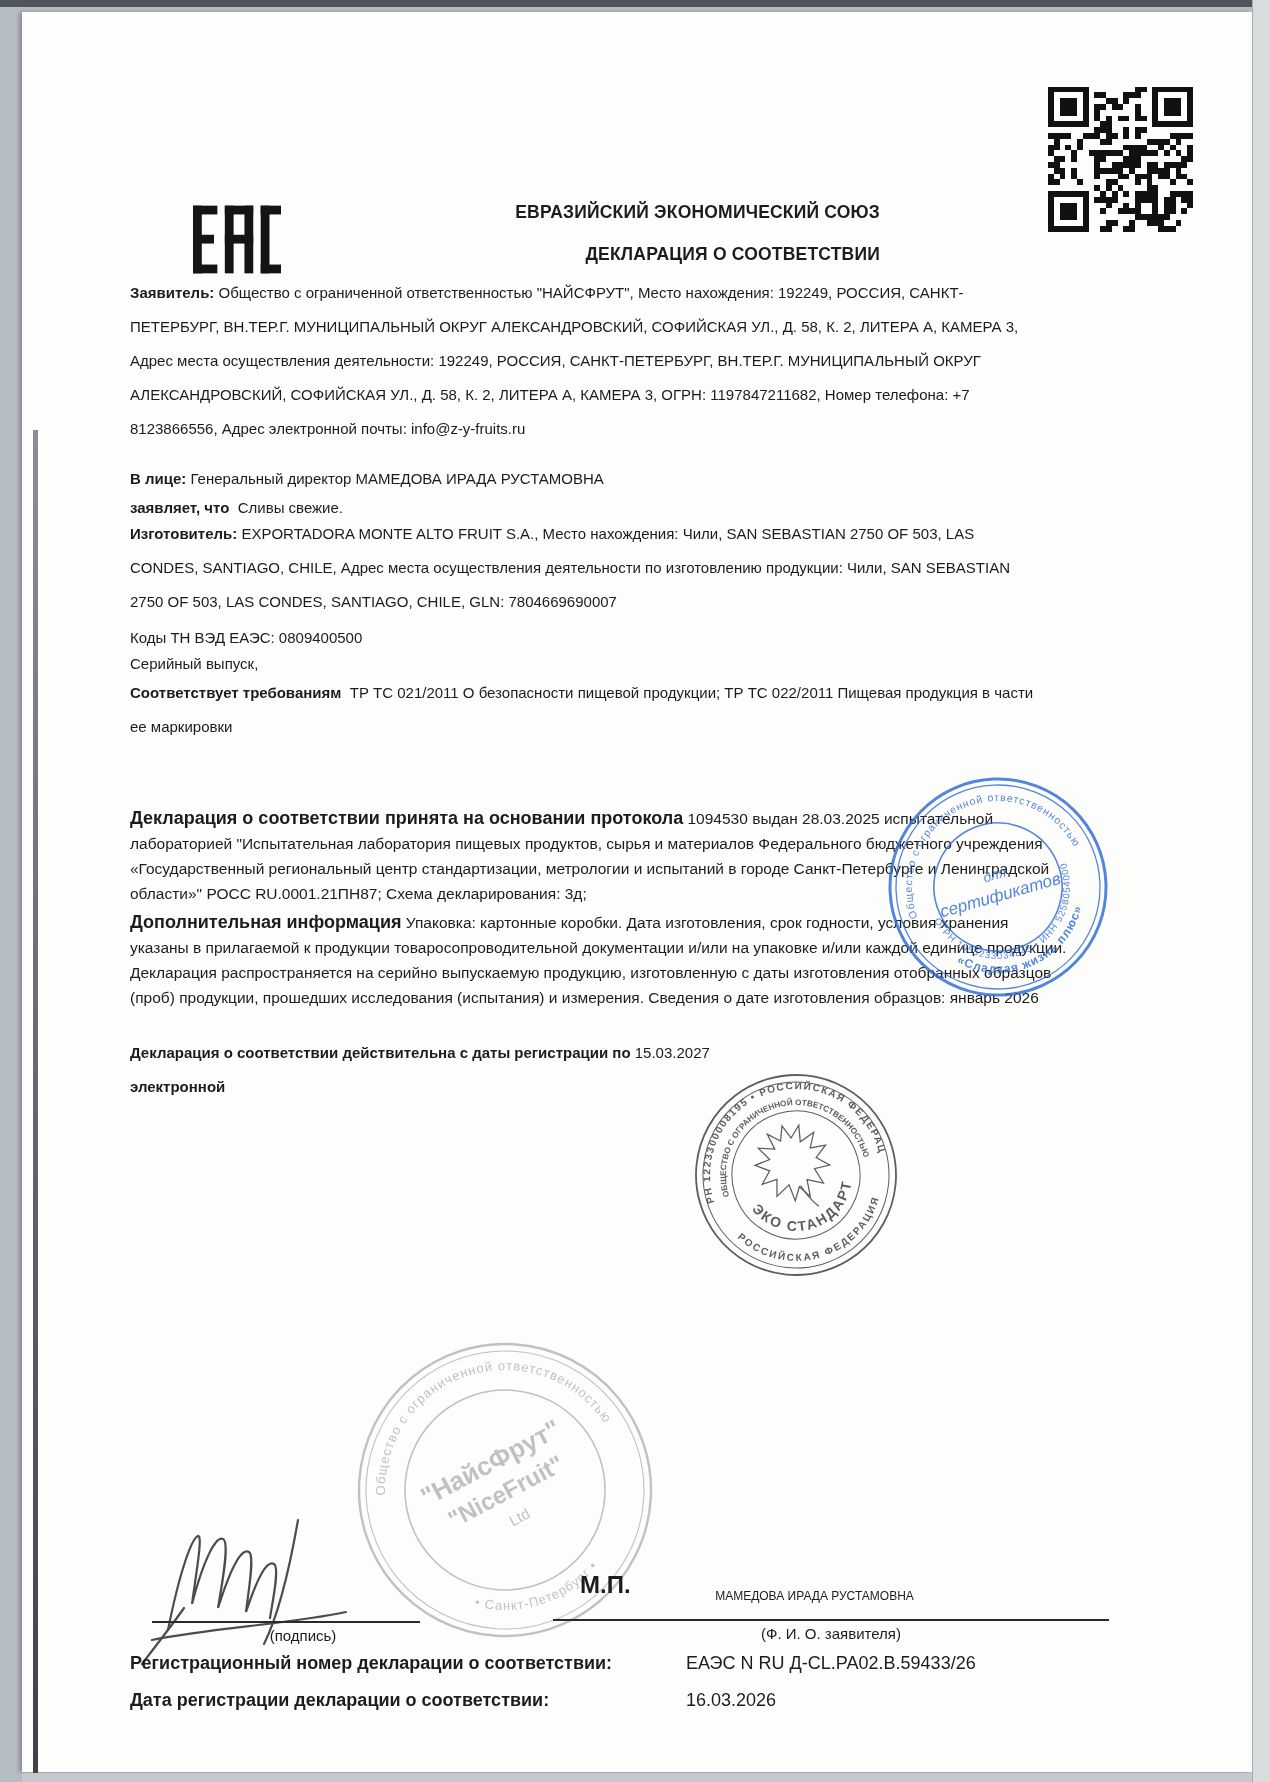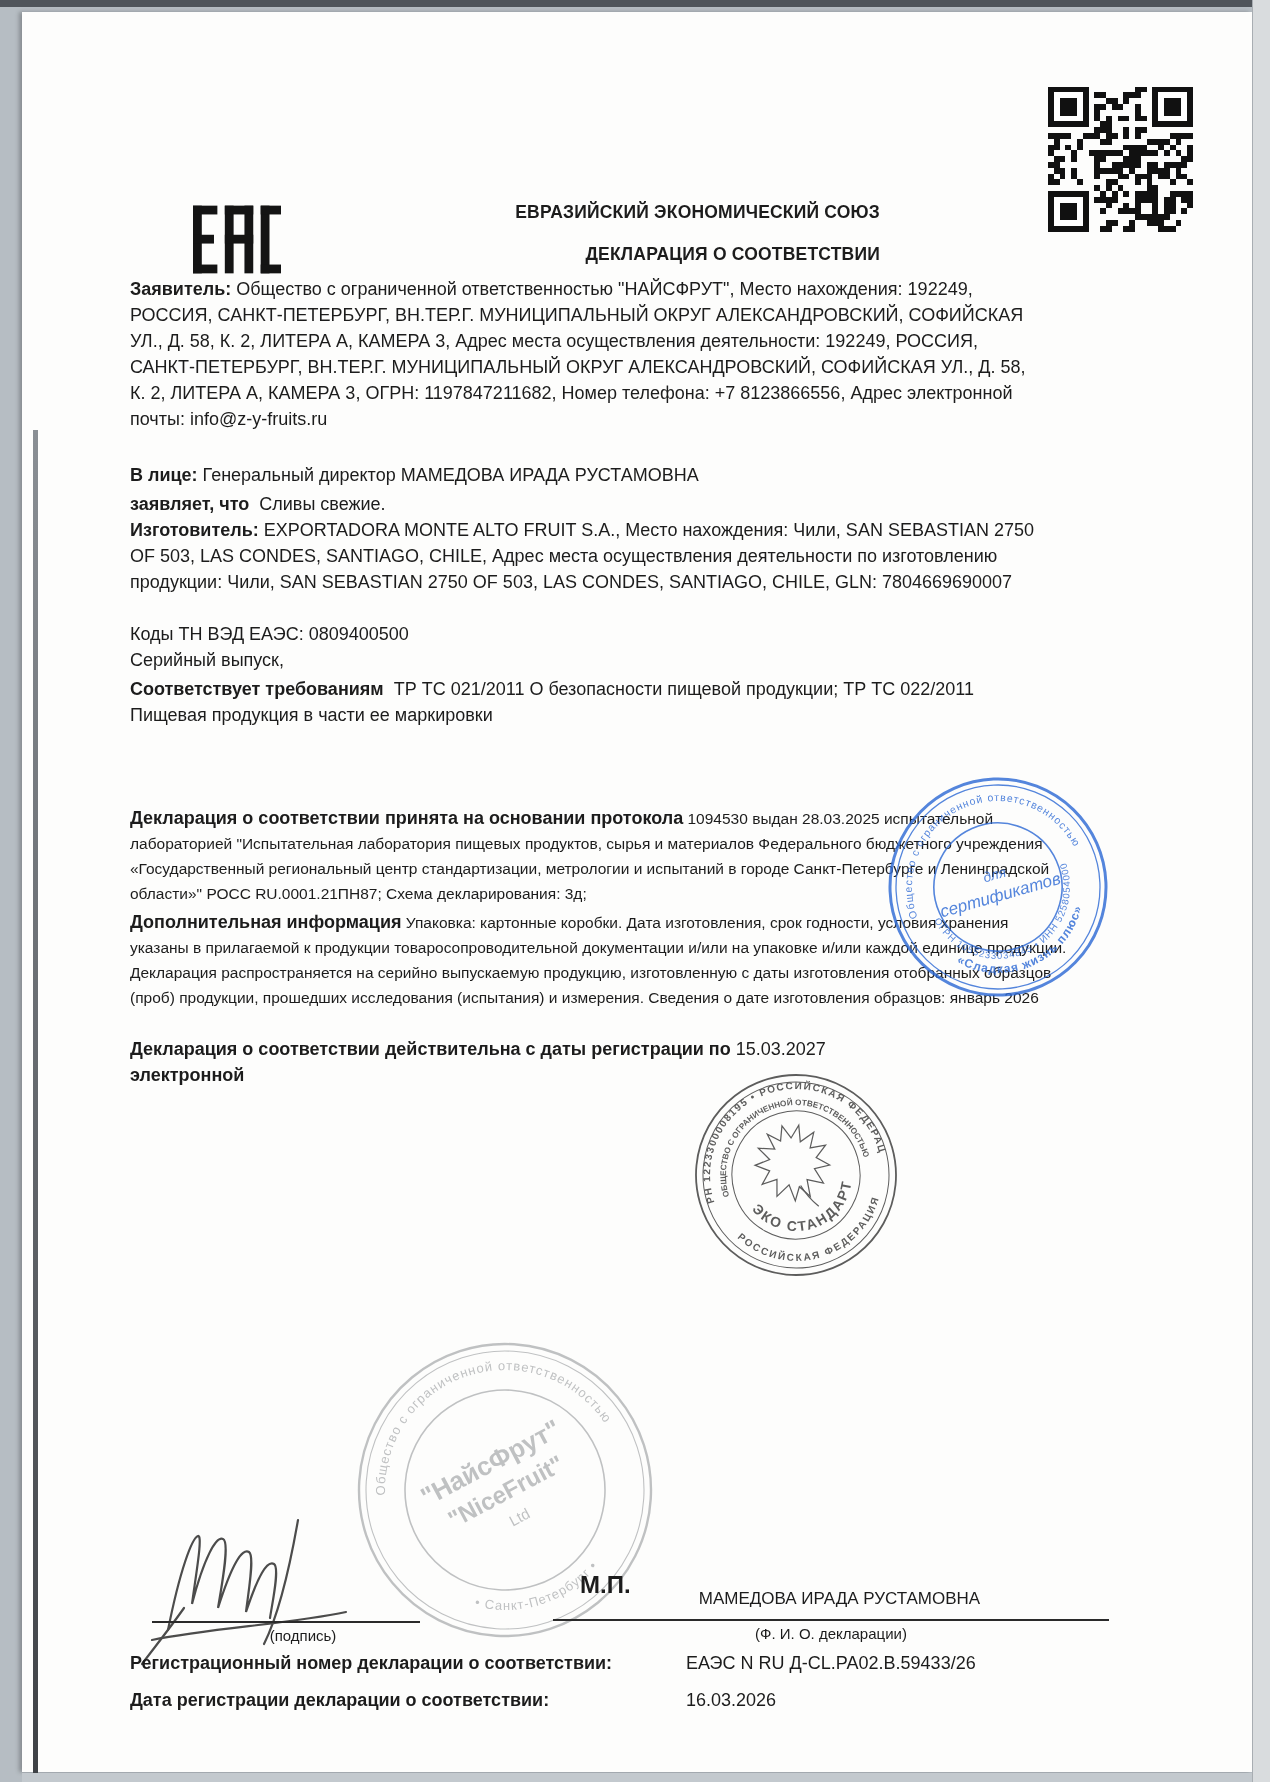--- a/index.html
+++ b/index.html
@@ -16,27 +16,27 @@
   }
   .scan-top{position:absolute;left:0;top:0;width:1270px;height:7px;background:#50555b;}
   .scan-left-line{position:absolute;left:33px;top:430px;width:5px;height:1352px;
     background:linear-gradient(#8a8f94,#3e4145);}
   .scan-right{position:absolute;right:0;top:0;width:17px;height:1782px;background:#d9dcde;border-left:1px solid #a8adb2;}
   .scan-bottom{position:absolute;left:22px;bottom:0;width:1230px;height:9px;background:#c3c9ce;}
 
   .title{position:absolute;left:330px;width:550px;text-align:right;font-weight:bold;font-size:17.5px;letter-spacing:.2px;}
   .t1{top:202px;} .t2{top:236px;margin-top:8px;}
 
-  .para{position:absolute;left:130px;width:907px;font-size:18px;line-height:26px;margin:0;}
+  .para{position:absolute;left:130px;width:907px;font-size:15px;line-height:34px;margin:0;}
   .para b{font-weight:bold;}
   .small{font-size:15.5px;line-height:25px;width:938px;}
   .small b{font-size:18px;text-align:center;}
 
   .mp{position:absolute;left:556px;top:1571px;font-size:24px;font-weight:bold;margin-left:24px;}
-  .sig-name{position:absolute;left:562px;top:1589px;width:555px;text-align:center;font-size:17px;}
+  .sig-name{position:absolute;left:537px;top:1589px;width:555px;text-align:center;font-size:12px;}
   .hr{position:absolute;border-top:2px solid #2a2a2a;height:0;}
   .hr-left{left:152px;top:1621px;width:268px;}
   .hr-right{left:553px;top:1619px;width:556px;}
   .caption{position:absolute;font-size:15px;font-weight:500;}
   .cap-left{left:169px;top:1627px;width:268px;text-align:center;}
   .cap-right{left:553px;top:1625px;width:556px;text-align:center;}
   .reg-label{position:absolute;left:130px;font-size:18px;font-weight:bold;text-align:right;}
   .reg-value{position:absolute;left:686px;font-size:18px;}
   .row1{top:1653px;} .row2{top:1690px;}
 
@@ -388,18 +388,18 @@
     <path d="M12,128 C70,116 150,112 206,100"></path>
     <path d="M44,96 C30,116 14,136 2,152"></path>
   </g>
 </svg>
 
 <div class="mp">М.П.</div>
 <div class="sig-name">МАМЕДОВА ИРАДА РУСТАМОВНА</div>
 <div class="hr hr-left"></div>
 <div class="hr hr-right"></div>
 <div class="caption cap-left">(подпись)</div>
-<div class="caption cap-right">(Ф. И. О. декларации)</div>
+<div class="caption cap-right">(Ф. И. О. заявителя)</div>
 
 <div class="reg-label row1">Регистрационный номер декларации о соответствии:</div>
 <div class="reg-value row1">ЕАЭС N RU Д-CL.РА02.В.59433/26</div>
 <div class="reg-label row2">Дата регистрации декларации о соответствии:</div>
 <div class="reg-value row2">16.03.2026</div>
 
 </body></html>

